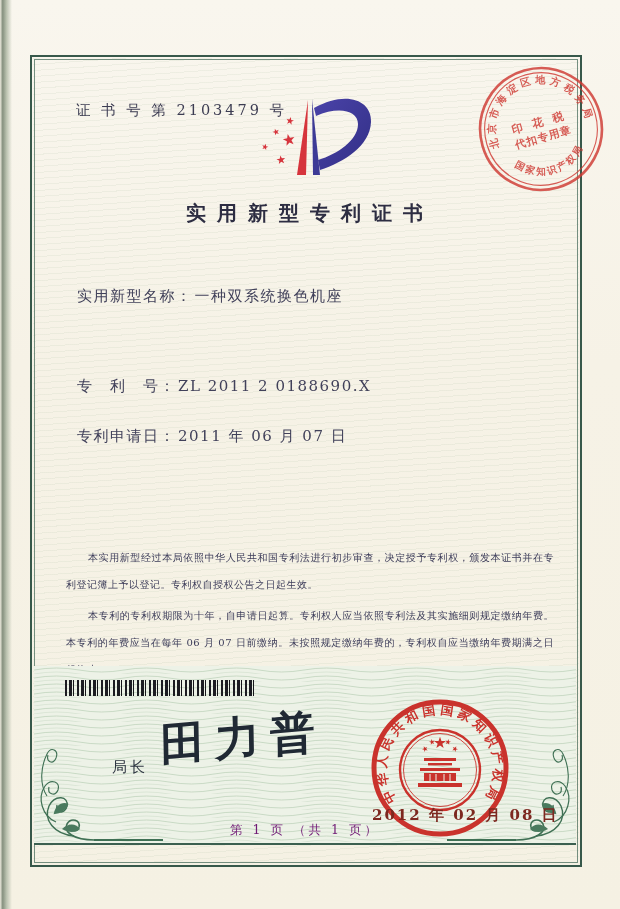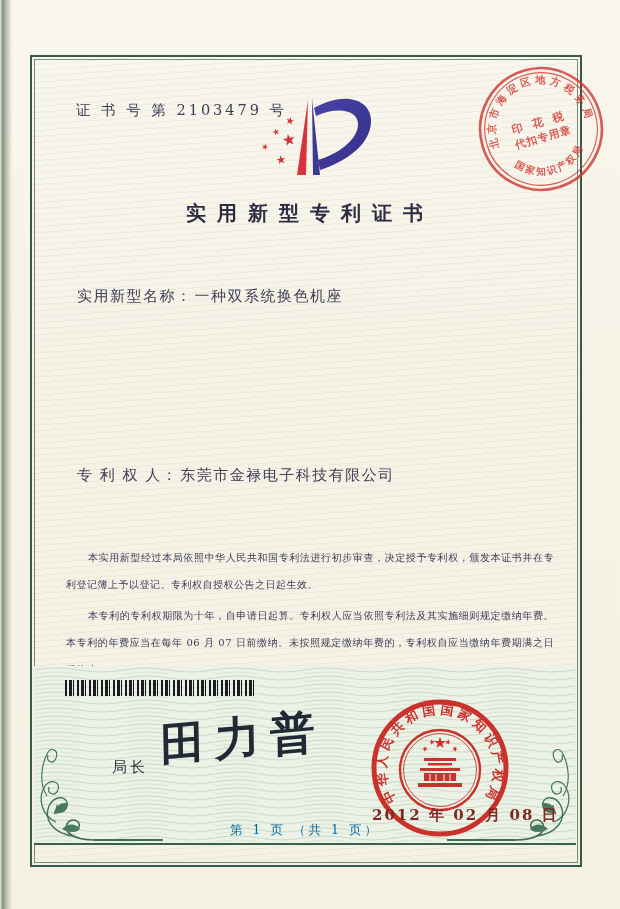--- a/index.html
+++ b/index.html
@@ -27,21 +27,21 @@
   .panel{position:absolute;left:34px;top:666px;width:542px;height:177px;
          background:#edf2e7;border-bottom:2px solid #3c6050;}
   .panel .wavesvg{position:absolute;inset:0;width:100%;height:100%;}
   .barcode{position:absolute;left:31px;top:14px;width:191px;height:16px;
         background:repeating-linear-gradient(90deg,#1c1c22 0 2px,rgba(0,0,0,0) 2px 4px,#1c1c22 4px 7px,rgba(0,0,0,0) 7px 8px,#15151a 8px 9px,rgba(0,0,0,0) 9px 12px);}
   .director{position:absolute;left:78px;top:92px;font-size:15px;letter-spacing:3px;color:#2c3440;}
   .signature{position:absolute;left:126px;top:42px;font-size:45px;font-weight:700;color:#202934;
         letter-spacing:10px;transform:rotate(-5deg) skewX(-4deg);
         font-family:"DejaVu Serif","Liberation Serif",serif;}
   .footer{position:absolute;left:0;top:156px;width:100%;text-align:center;
-        font-size:12.5px;letter-spacing:3px;color:#0369a1;}
+        font-size:12.5px;letter-spacing:3px;color:#701a75;}
   .orn{position:absolute;width:132px;height:106px;top:71px;}
   .ornL{left:-2px;}
   .ornR{left:412px;transform:scaleX(-1);}
   .seal{position:absolute;left:366px;top:694px;width:148px;height:148px;z-index:7;}
   .issue-date{position:absolute;left:372px;top:806px;font-size:15px;font-weight:600;
         letter-spacing:2px;color:#7d2820;z-index:8;white-space:nowrap;}
 </style>
 </head>
 <body>
 
@@ -91,22 +91,25 @@
       <text x="72" y="69" text-anchor="middle" font-size="11" font-weight="bold" fill="#cf3a33" letter-spacing="3">印 花 税</text>
       <text x="72" y="84" text-anchor="middle" font-size="10.5" font-weight="bold" fill="#cf3a33" letter-spacing="1">代扣专用章</text>
     </g>
   </svg>
 
   <h1 class="title">实用新型专利证书</h1>
 
   <div class="field f1">
     <span class="lbl">实用新型名称：</span><span>一种双系统换色机座</span>
   </div>
-  <div class="field f5">
-    <span class="lbl">专 利 权 人：</span><span>东莞市金禄电子科技有限公司</span>
+  <div class="field f3">
+    <span class="lbl">专　利　号：</span><span>ZL 2011 2 0188690.X</span>
+  </div>
+  <div class="field f4">
+    <span class="lbl">专利申请日：</span><span>2011 年 06 月 07 日</span>
   </div>
 
   <div class="body-text">
     <p class="para">本实用新型经过本局依照中华人民共和国专利法进行初步审查，决定授予专利权，颁发本证书并在专利登记簿上予以登记。专利权自授权公告之日起生效。</p>
     <p class="para">本专利的专利权期限为十年，自申请日起算。专利权人应当依照专利法及其实施细则规定缴纳年费。本专利的年费应当在每年 06 月 07 日前缴纳。未按照规定缴纳年费的，专利权自应当缴纳年费期满之日起终止。</p>
     <p class="para">专利证书记载专利权登记时的法律状况。专利权的转移、质押、无效、终止、恢复和专利权人的姓名或名称、国籍、地址变更等事项记载在专利登记簿上。</p>
   </div>
 
   <div class="panel">
     <svg class="wavesvg">

